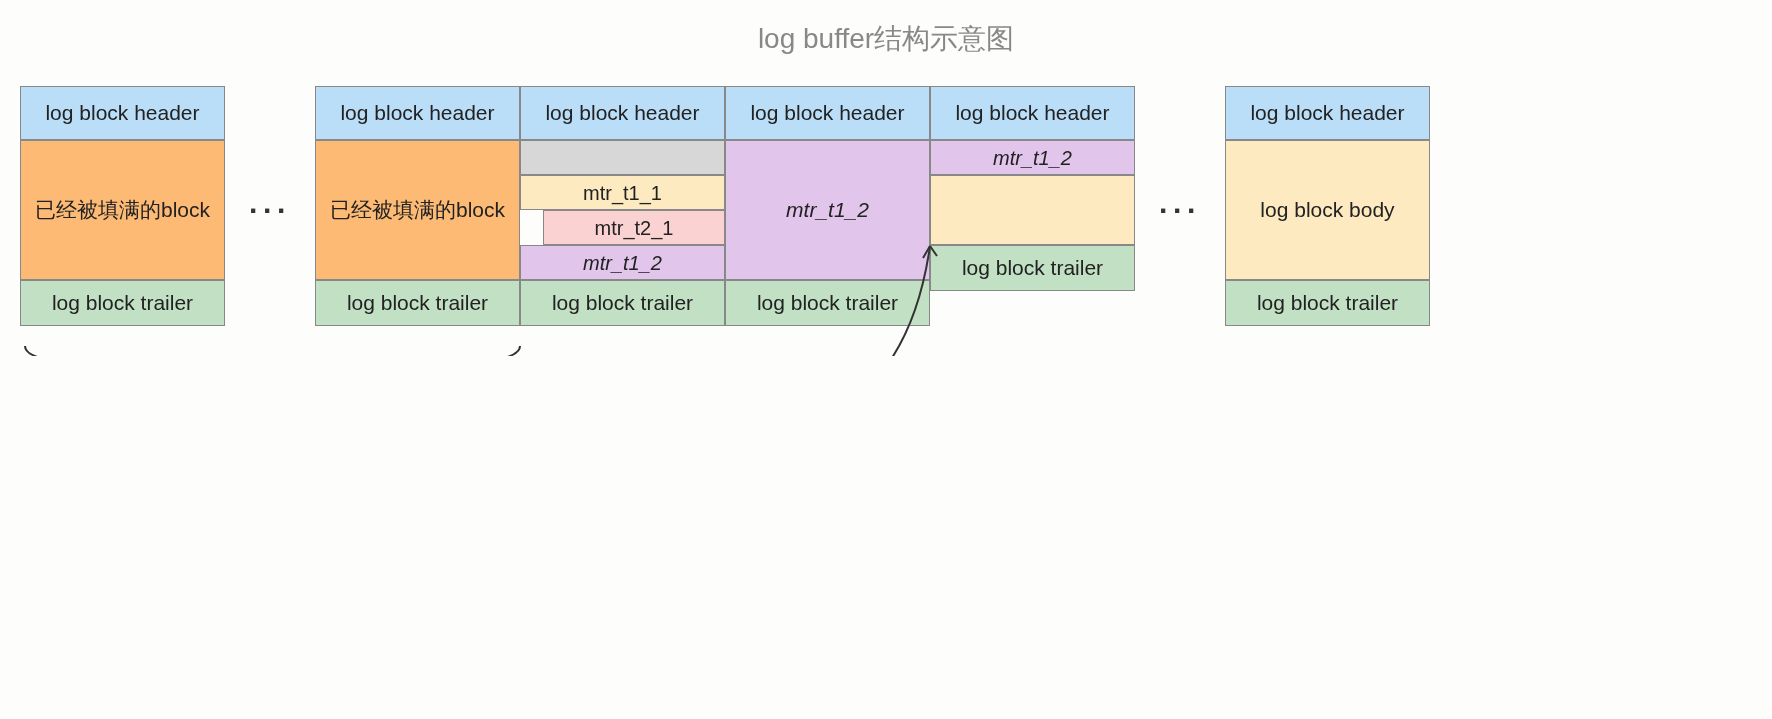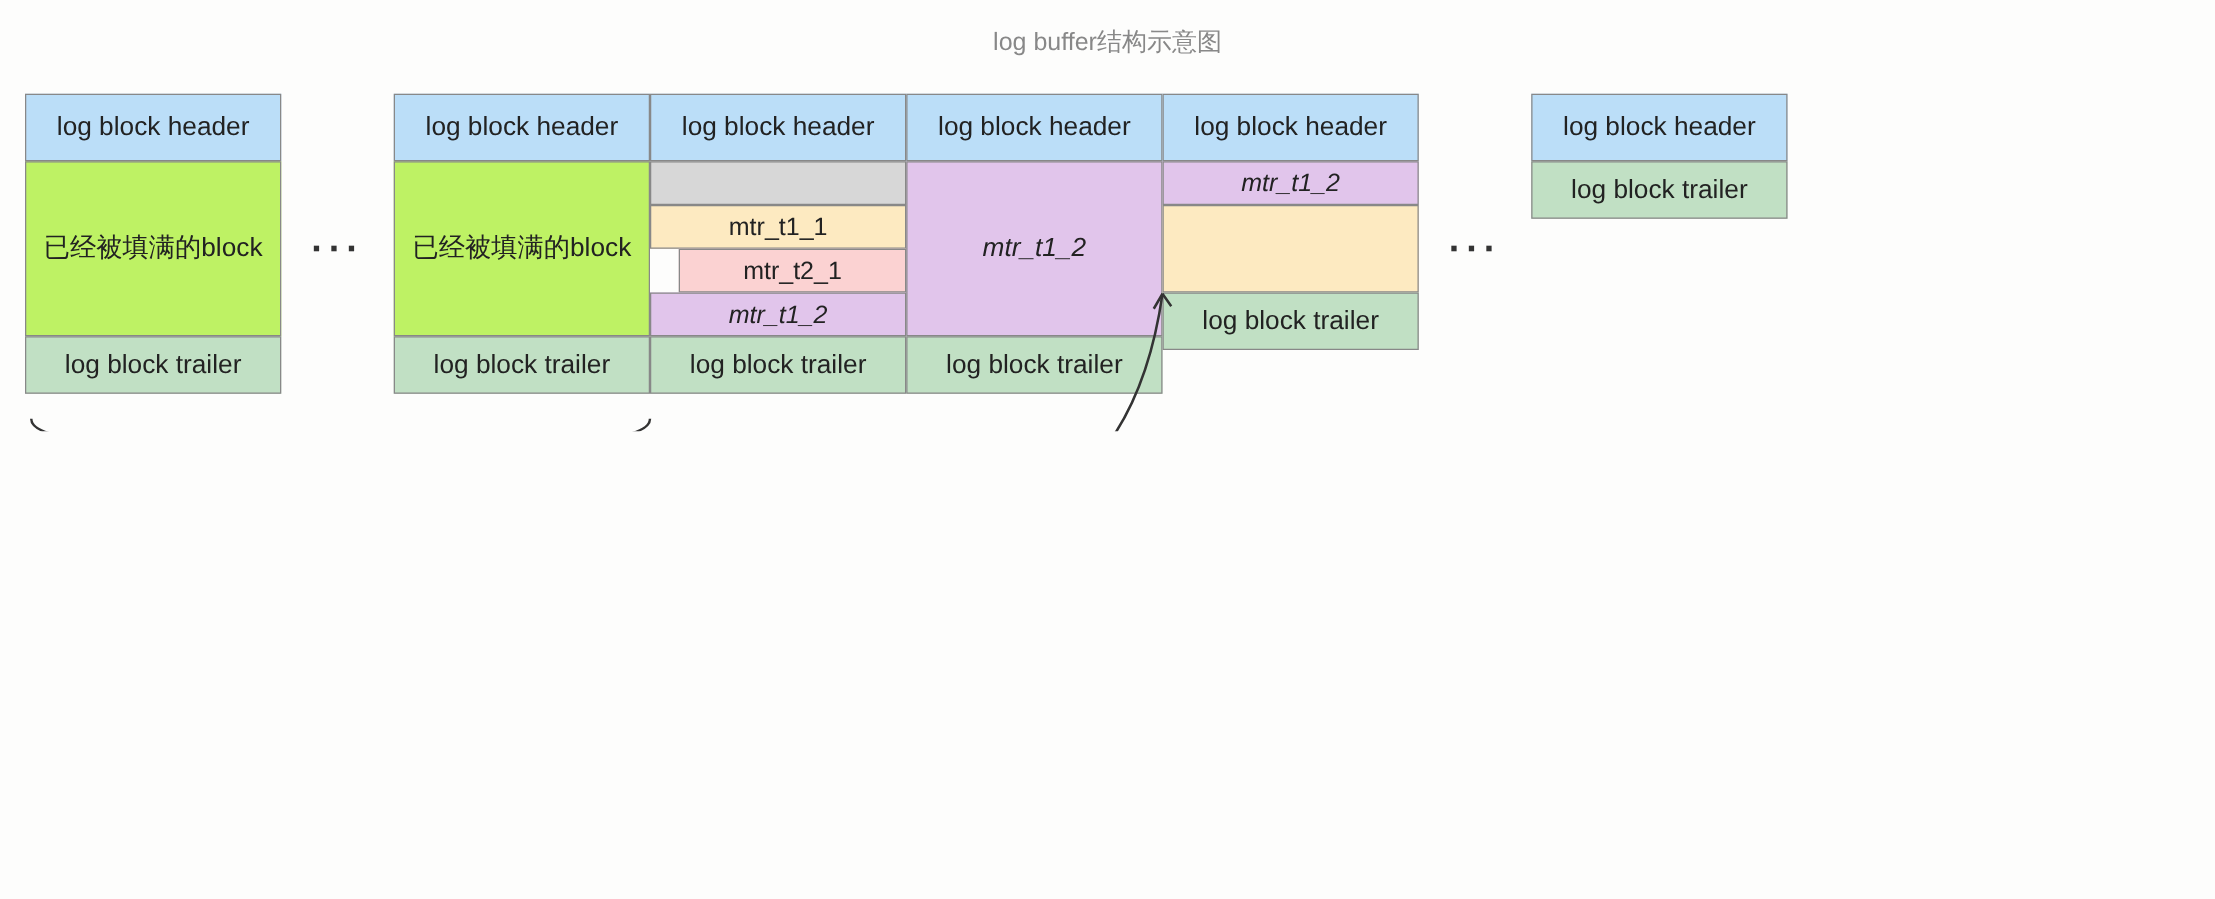--- a/index.html
+++ b/index.html
@@ -6,21 +6,21 @@
   body {
     margin: 0;
     padding: 20px;
     font-family: "Microsoft YaHei", "PingFang SC", sans-serif;
     background: #fdfdfc;
     color: #333;
     width: 1772px;
   }
   .title {
     text-align: center;
-    font-size: 20px;
+    font-size: 28px;
     color: #888;
     margin-bottom: 28px;
   }
   .row {
     display: flex;
     align-items: flex-start;
     gap: 0;
   }
   .ellipsis {
     display: flex;
@@ -44,21 +44,21 @@
     align-items: center;
     justify-content: center;
     font-size: 21px;
     color: #222;
     text-align: right;
     padding: 0 6px;
     line-height: 1.2;
   }
   .header { height: 54px; background: #bbdef8; }
   .trailer { height: 46px; background: #c1e0c4; }
-  .body-full { height: 140px; background: #bef264; }
+  .body-full { height: 140px; background: #fdba74; }
   .body-empty-gray { background: #d7d7d7; }
   .body-orange { background: #fdeac1; }
   .body-pink { background: #fbd2d2; margin-left: 23px; }
   .body-purple { background: #e1c5eb; font-style: italic; }
   .body-cyan { background: #bbe8ec; }
   .slim { height: 35px; font-size: 20px; }
   .big-body { height: 140px; }
   
   .bubble {
     position: relative;
@@ -124,20 +124,21 @@
     <div class="cell header">log block header</div>
     <div class="cell slim body-purple">mtr_t1_2</div>
     <div class="cell body-orange" style="height:70px;"></div>
     <div class="cell trailer">log block trailer</div>
   </div>
 
   <div class="ellipsis">···</div>
 
   <div class="block">
     <div class="cell header">log block header</div>
+    <div class="cell body-orange big-body">log block body</div>
     <div class="cell trailer">log block trailer</div>
   </div>
 
 </div>
 
 <svg class="overlay" style="left:0; top:0;" width="1300" height="500">
 
   <path d="M 5 260 
            C 5 285, 120 275, 245 288
            C 252 289, 252 305, 252 305

